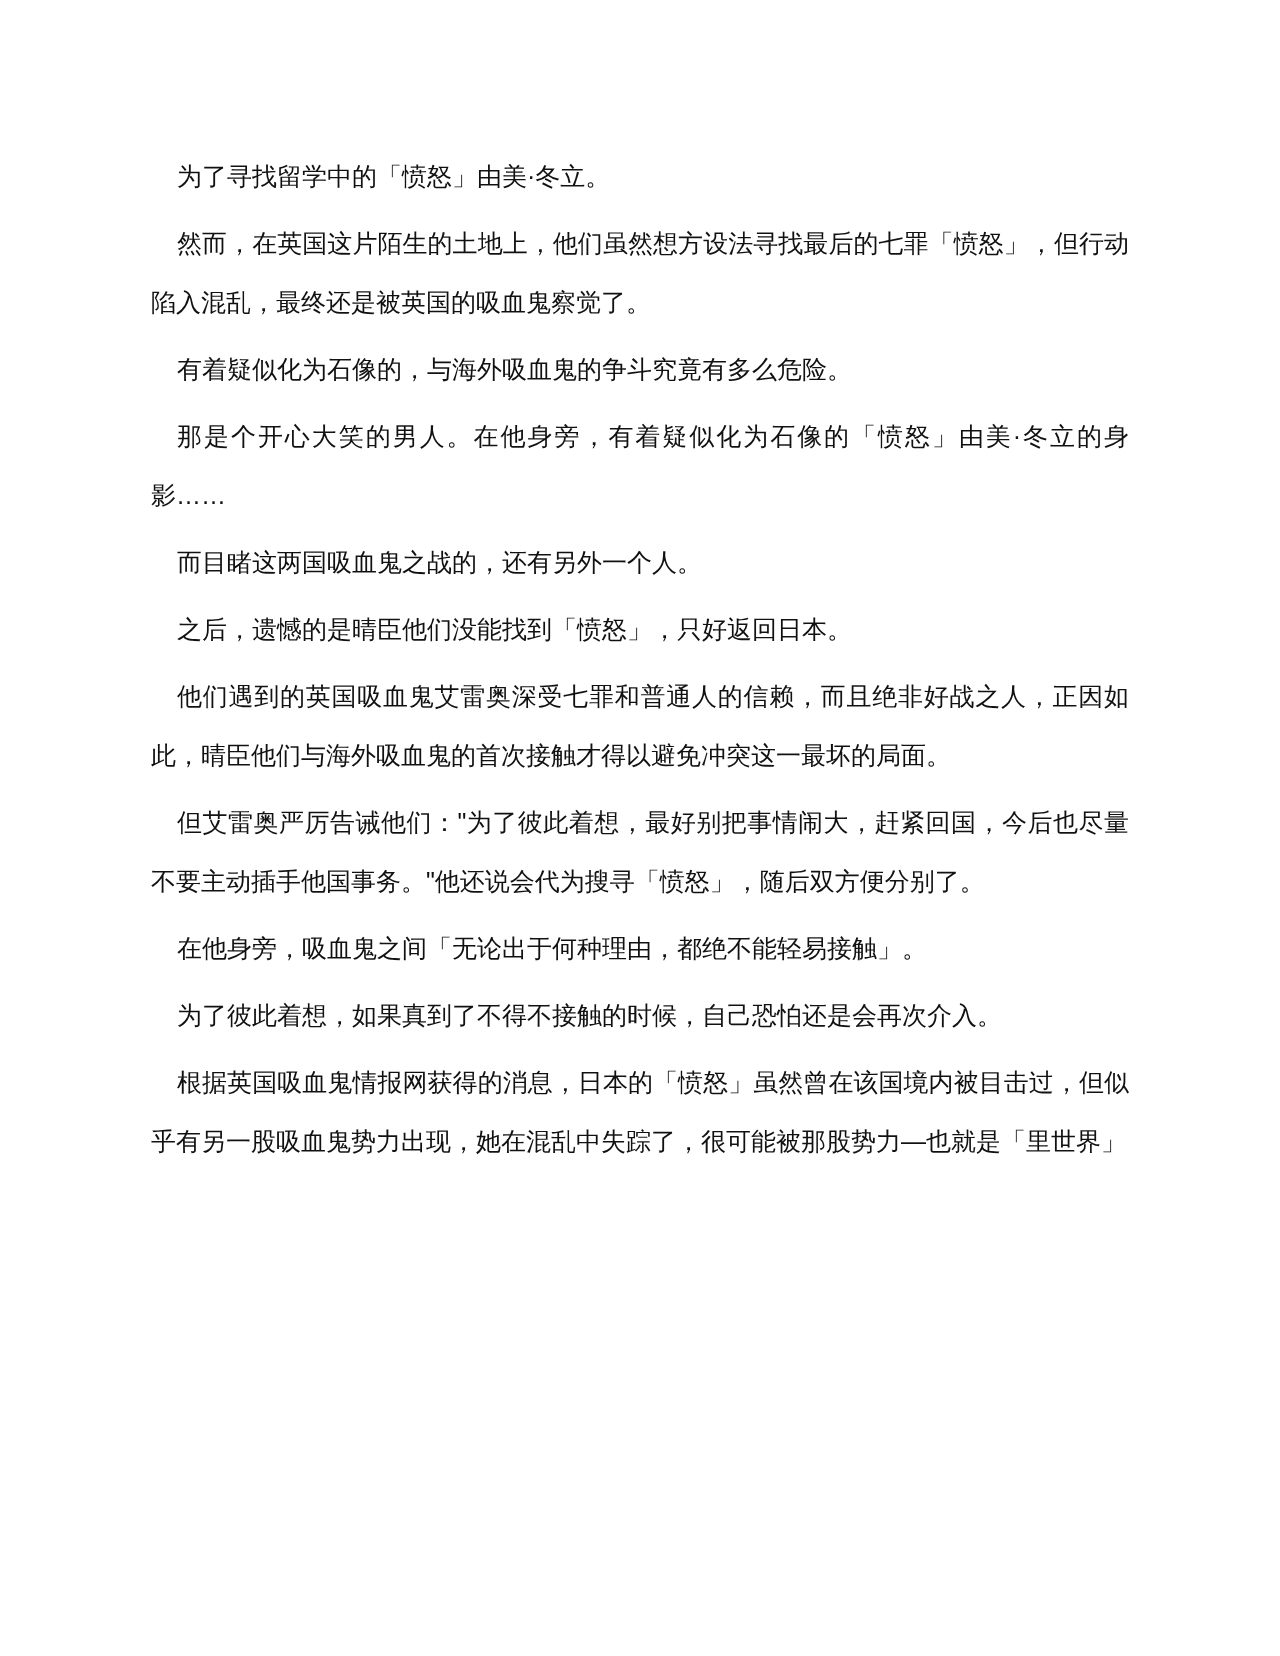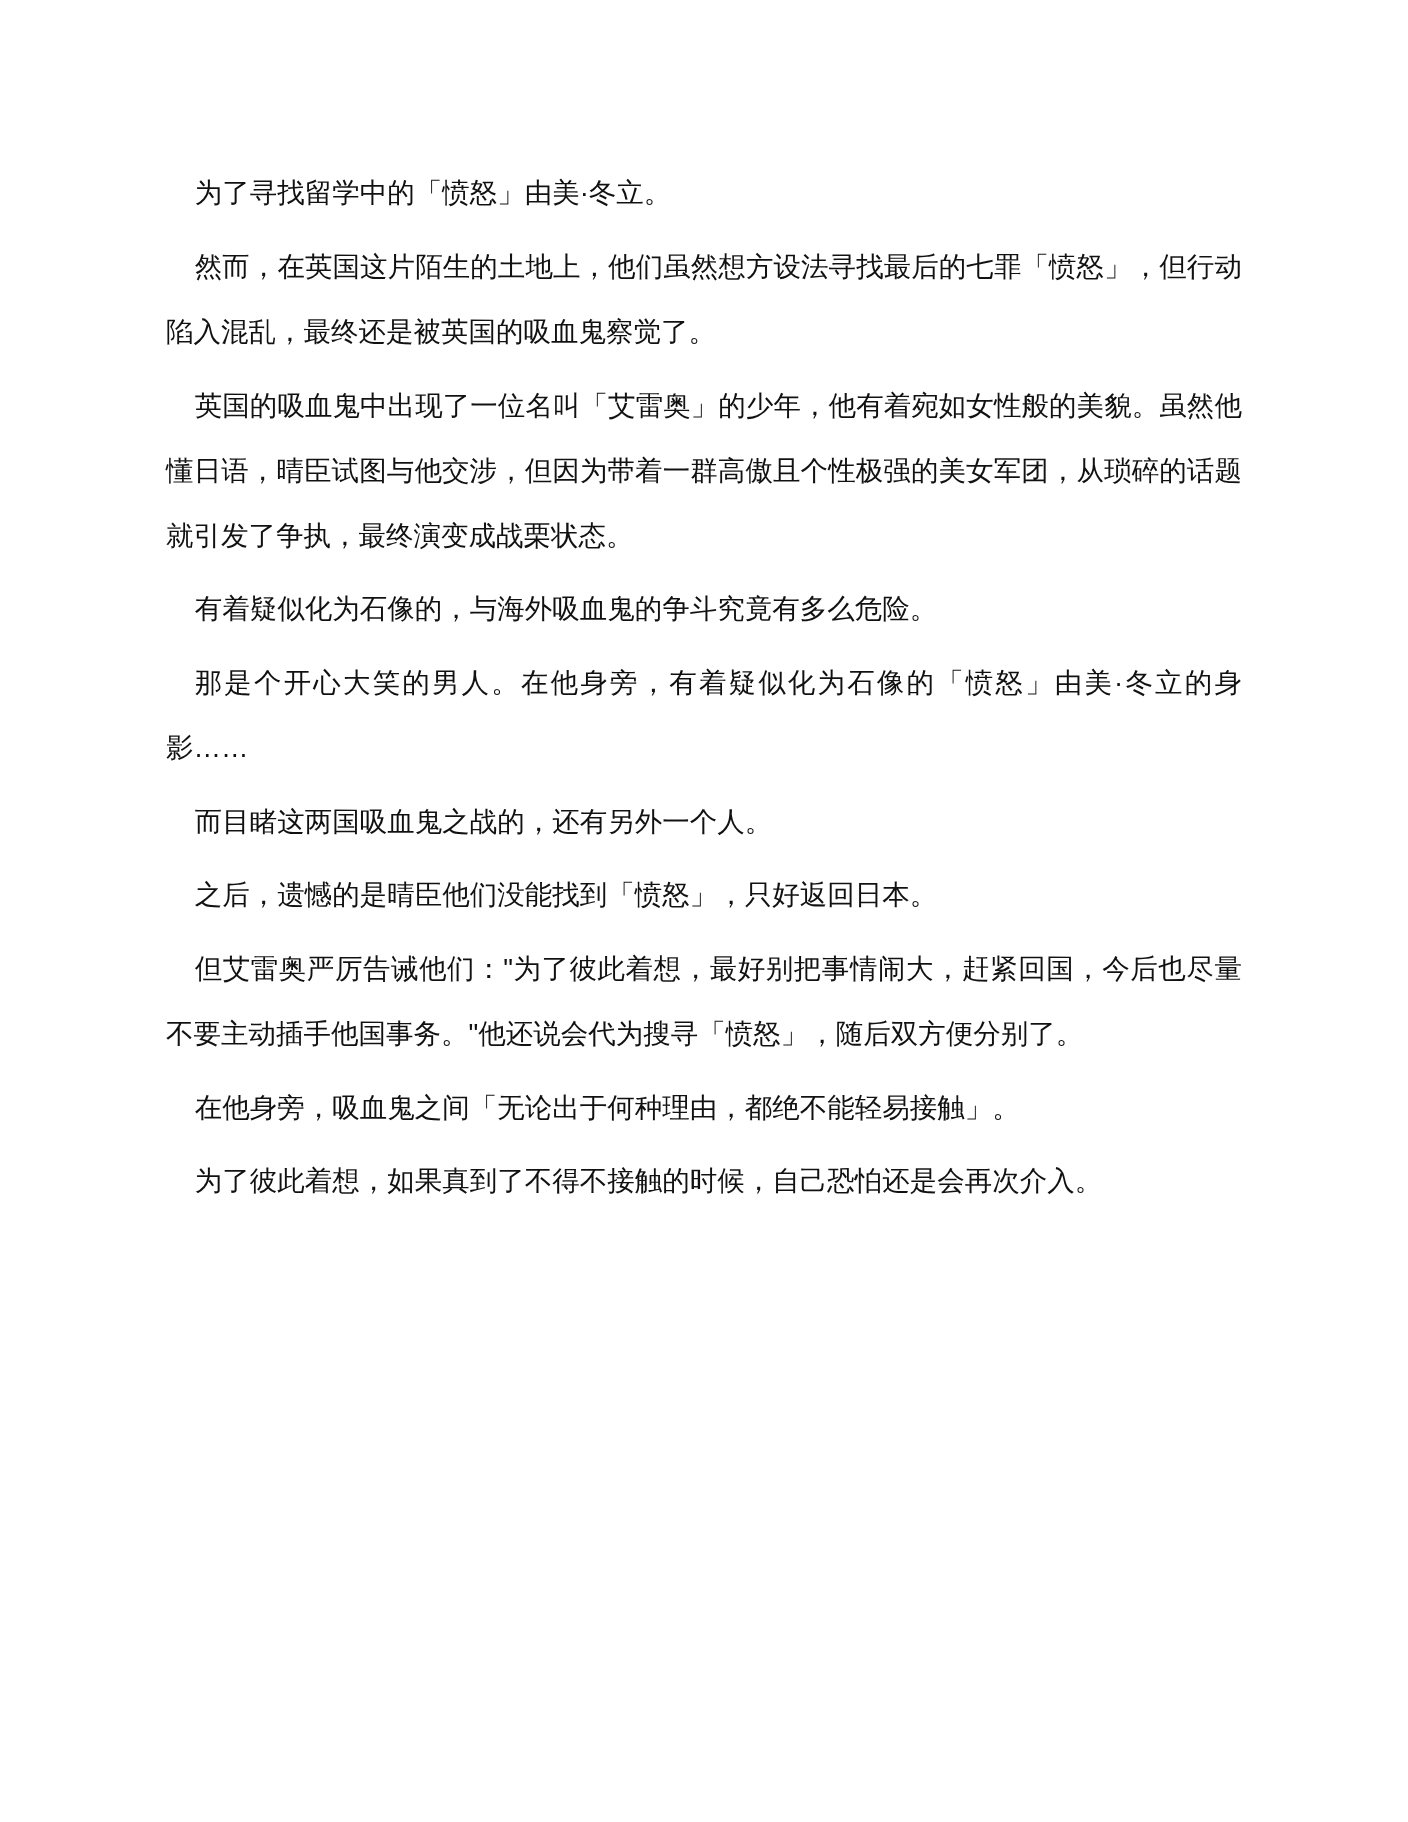--- a/index.html
+++ b/index.html
@@ -29,21 +29,22 @@
     word-break: break-all;
     letter-spacing: 0;
   }
 </style>
 </head>
 <body>
 
 <div class="page">
   <p>为了寻找留学中的「愤怒」由美·冬立。</p>
   <p>然而，在英国这片陌生的土地上，他们虽然想方设法寻找最后的七罪「愤怒」，但行动陷入混乱，最终还是被英国的吸血鬼察觉了。</p>
-  <p>英国的吸血鬼中出现了一位名叫「艾雷奥」的少年，他有着宛如女性般的美貌。虽然他懂日语，晴臣试图与他交涉，但因为带着一群高傲且个性极强的美女军团，从琐碎的话题就引发了争执，最终演变成战栗状态。</p>
   <p>有着疑似化为石像的，与海外吸血鬼的争斗究竟有多么危险。</p>
   <p>那是个开心大笑的男人。在他身旁，有着疑似化为石像的「愤怒」由美·冬立的身影……</p>
   <p>而目睹这两国吸血鬼之战的，还有另外一个人。</p>
   <p>之后，遗憾的是晴臣他们没能找到「愤怒」，只好返回日本。</p>
+  <p>他们遇到的英国吸血鬼艾雷奥深受七罪和普通人的信赖，而且绝非好战之人，正因如此，晴臣他们与海外吸血鬼的首次接触才得以避免冲突这一最坏的局面。</p>
   <p>但艾雷奥严厉告诫他们："为了彼此着想，最好别把事情闹大，赶紧回国，今后也尽量不要主动插手他国事务。"他还说会代为搜寻「愤怒」，随后双方便分别了。</p>
   <p>在他身旁，吸血鬼之间「无论出于何种理由，都绝不能轻易接触」。</p>
   <p>为了彼此着想，如果真到了不得不接触的时候，自己恐怕还是会再次介入。</p>
+  <p>根据英国吸血鬼情报网获得的消息，日本的「愤怒」虽然曾在该国境内被目击过，但似乎有另一股吸血鬼势力出现，她在混乱中失踪了，很可能被那股势力—也就是「里世界」</p>
 </div>
 
 </body></html>

